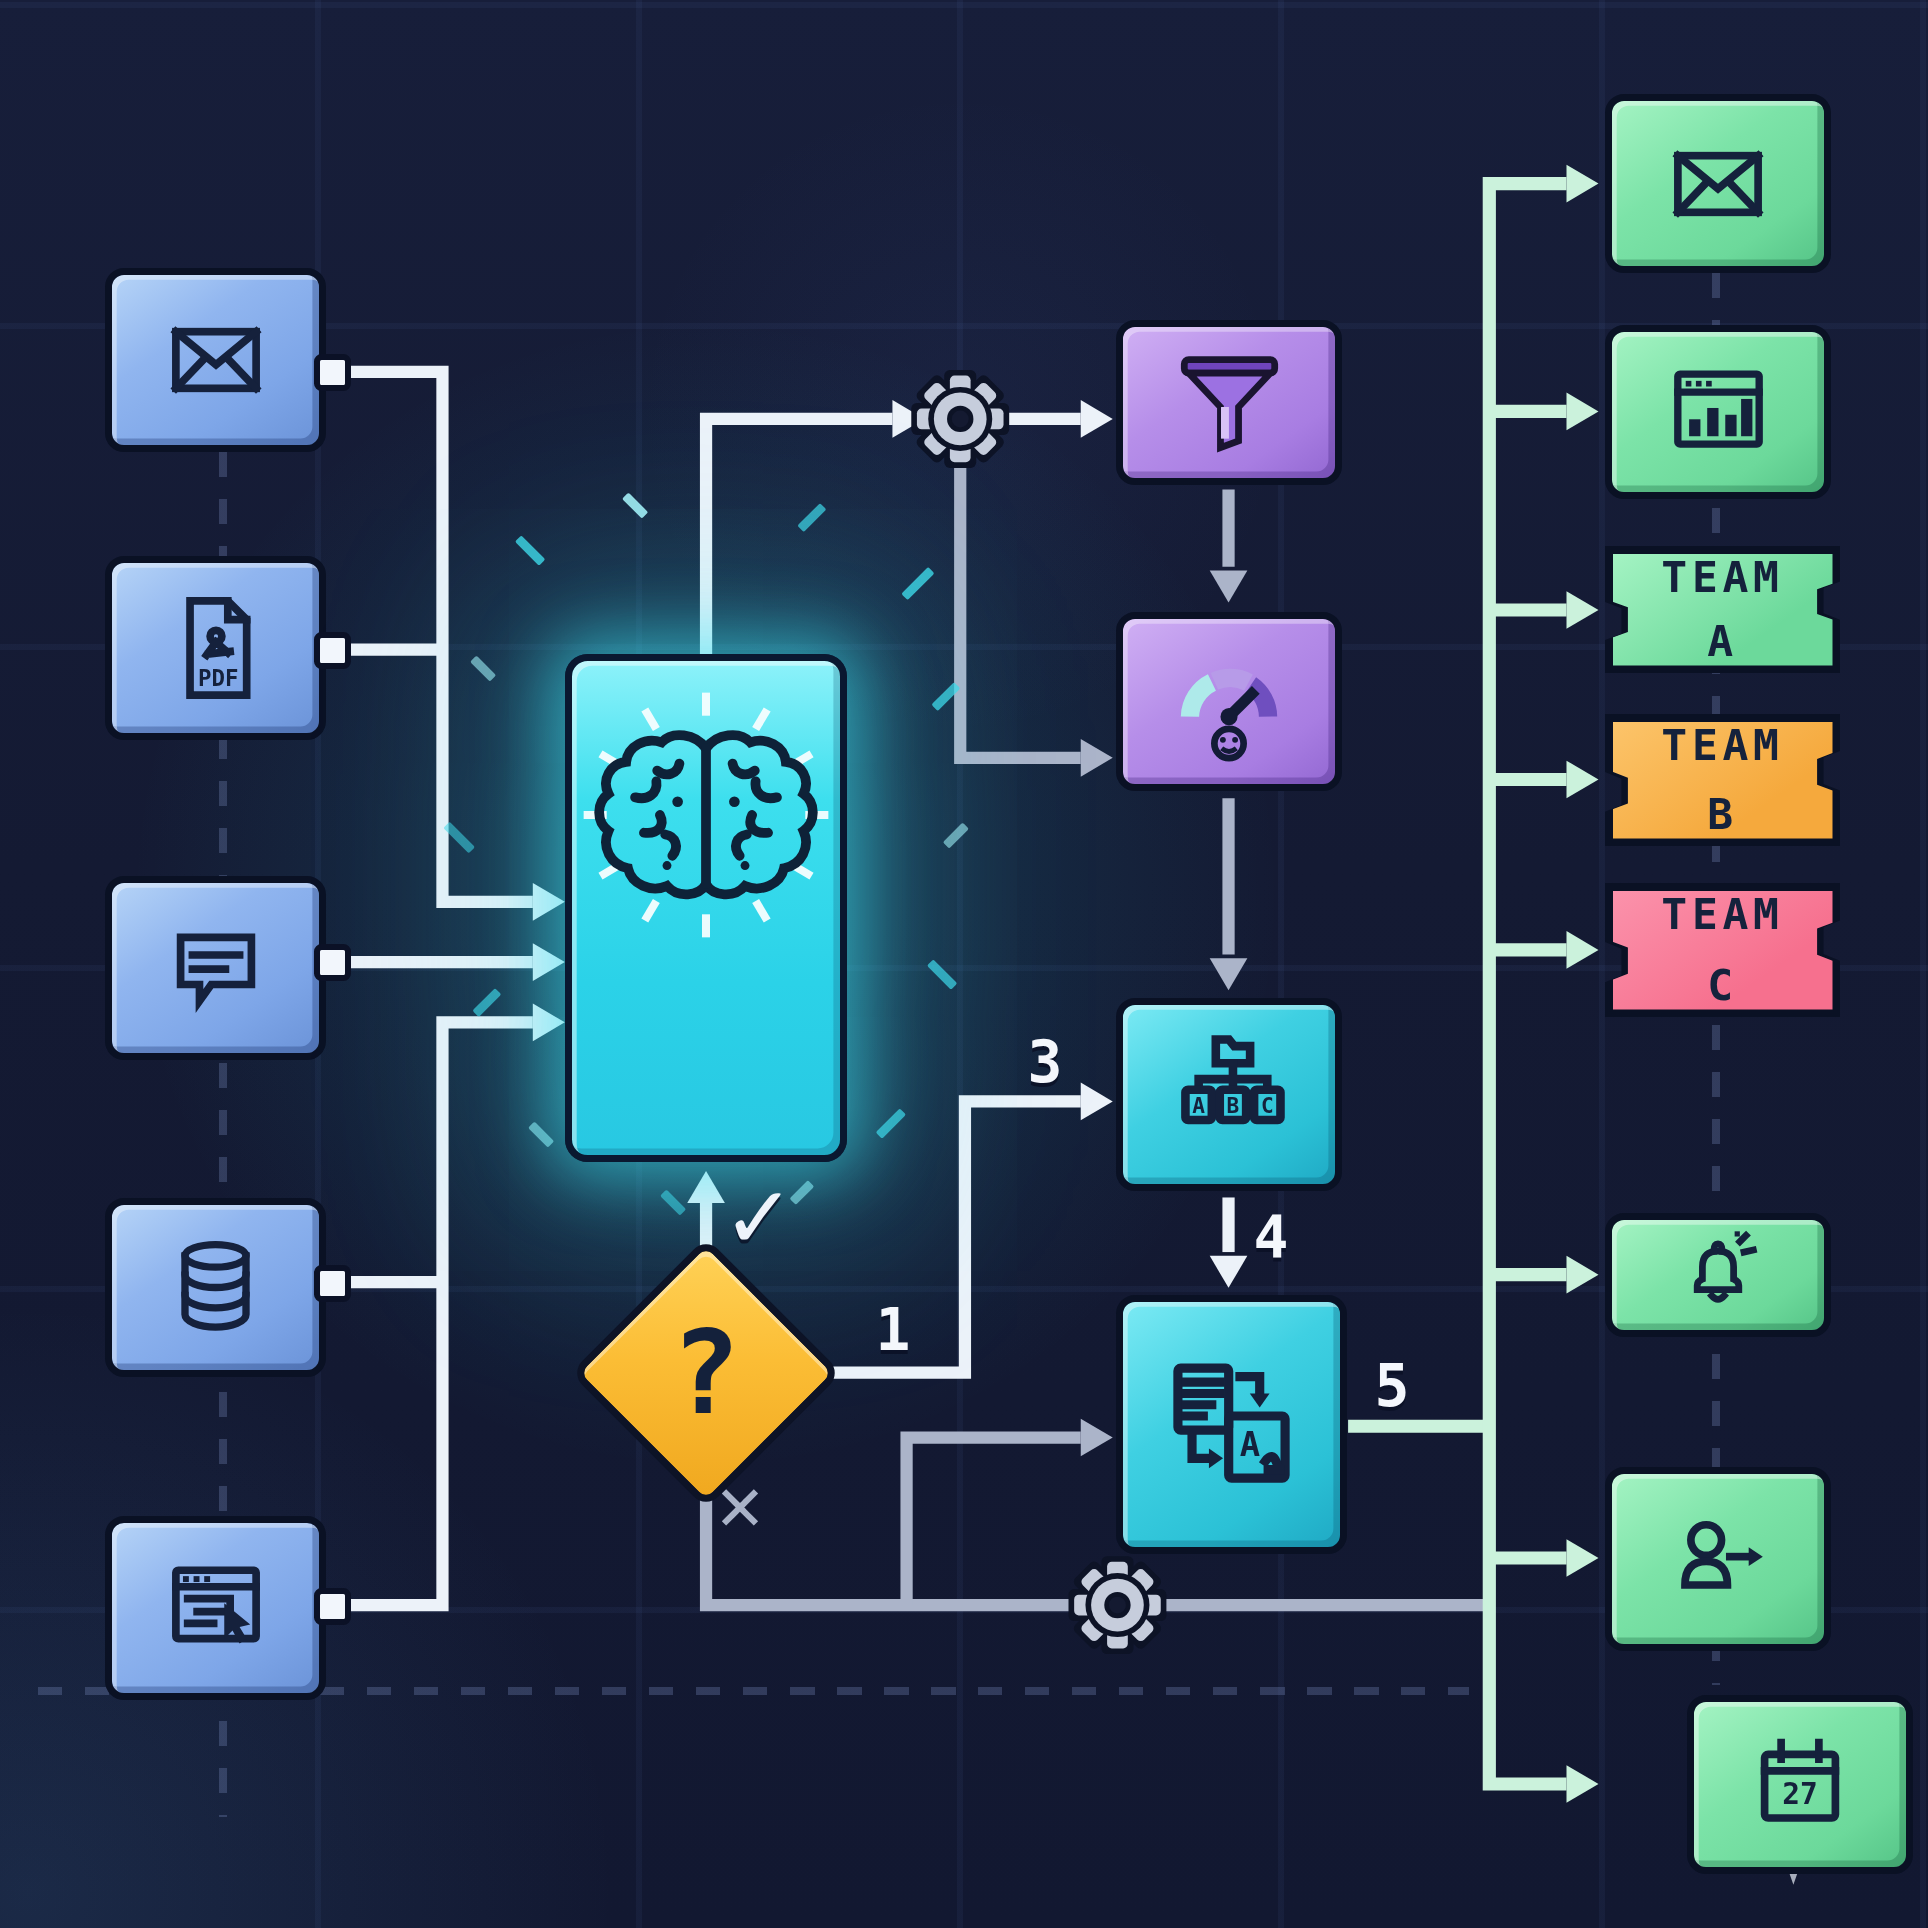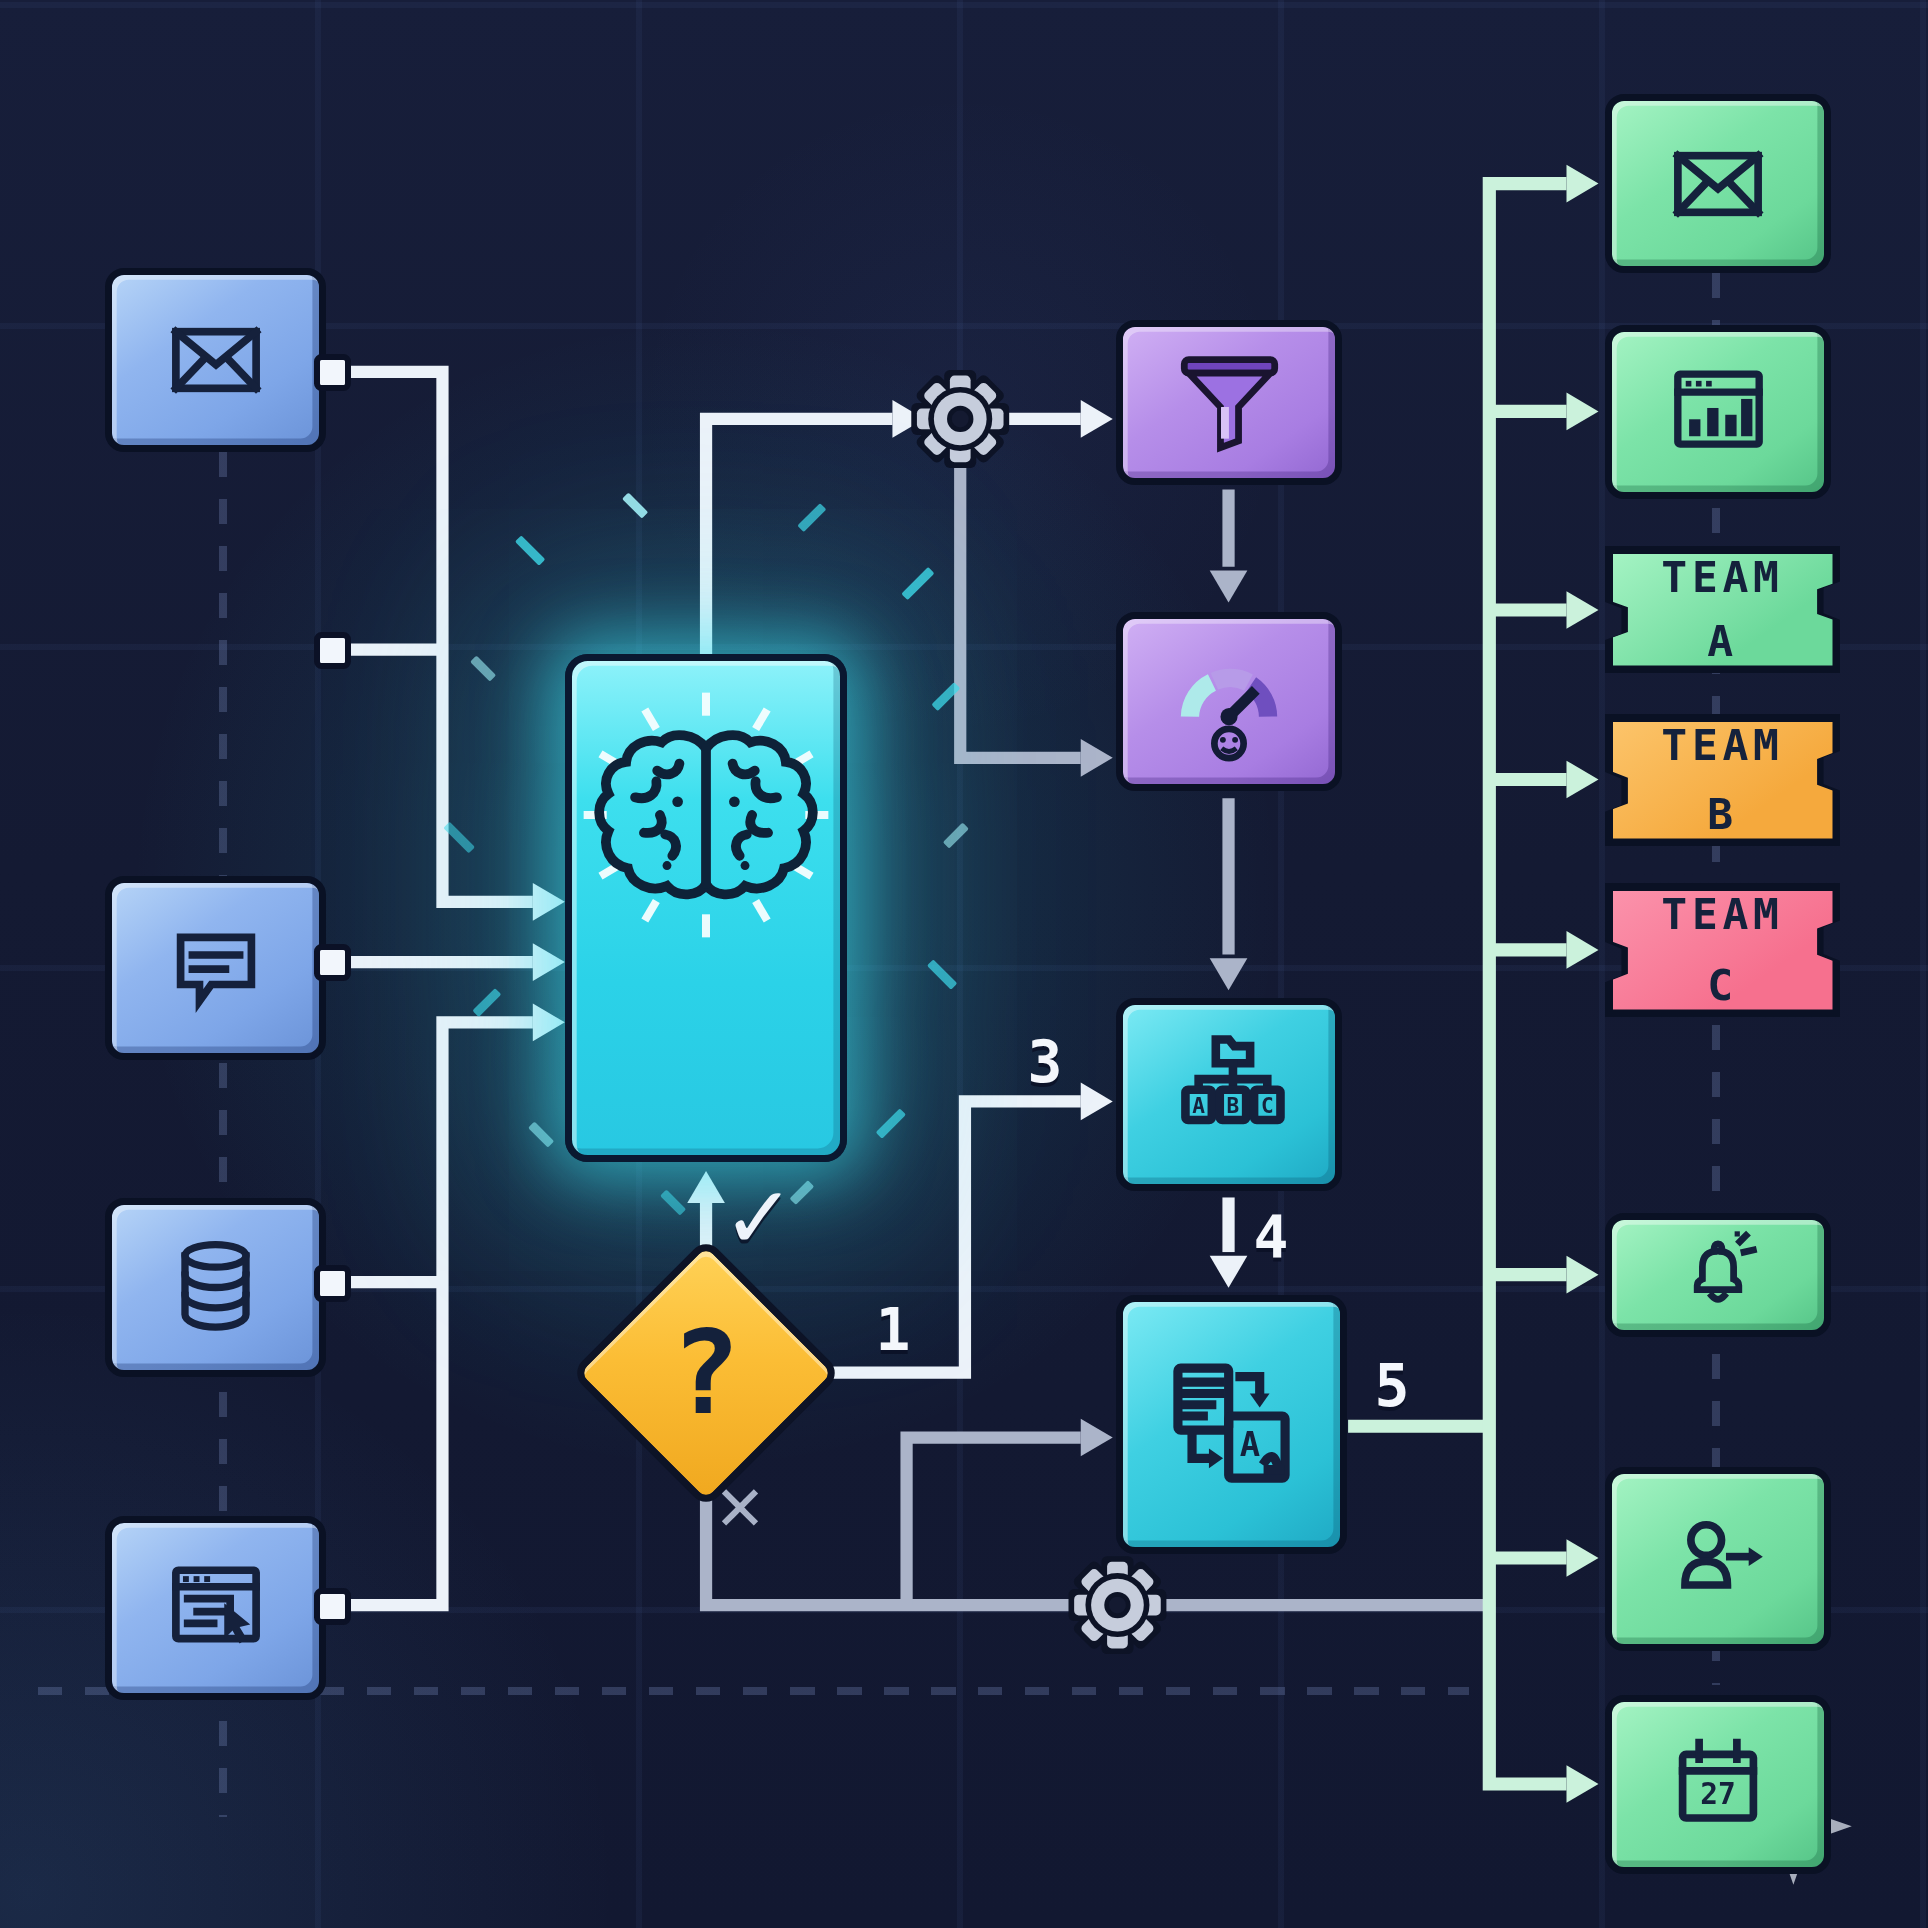--- a/index.html
+++ b/index.html
@@ -200,20 +200,29 @@
 
   <div class="box blue" style="left:105px;top:268px;width:221px;height:184px;">
     <svg width="118" height="118" viewBox="0 0 100 100">
       <rect class="ic" x="16" y="26" width="68" height="48"></rect>
       <path class="ic" d="M16 26 L50 54 L84 26"></path>
       <path class="ic" d="M16 74 L39 50 M84 74 L61 50"></path>
     </svg>
   </div>
   <div class="port" style="left:314px;top:354px;"></div>
 
+  <div class="box blue" style="left:105px;top:556px;width:221px;height:184px;">
+    <svg width="118" height="118" viewBox="0 0 100 100">
+      <path class="ic" d="M28 10 H60 L76 26 V90 H28 Z"></path>
+      <path class="ic" d="M60 10 V26 H76"></path>
+      <circle class="ic" cx="50" cy="40" r="5"></circle>
+      <path class="ic" d="M50 45 L42 56 M50 45 L60 54 M44 55 L62 53" stroke-width="5"></path>
+      <text class="icf" x="52" y="82" font-size="19" font-weight="800" text-anchor="middle">PDF</text>
+    </svg>
+  </div>
   <div class="port" style="left:314px;top:632px;"></div>
 
   <div class="box blue" style="left:105px;top:876px;width:221px;height:184px;">
     <svg width="118" height="118" viewBox="0 0 100 100">
       <path class="ic" d="M20 24 H80 V64 H46 L36 78 V64 H20 Z"></path>
       <path class="ic" d="M30 39 H70 M30 51 H58" stroke-width="7"></path>
     </svg>
   </div>
   <div class="port" style="left:314px;top:944px;"></div>
 
@@ -395,21 +404,21 @@
 
   <div class="box green" style="left:1605px;top:1467px;width:226px;height:184px;">
     <svg width="118" height="118" viewBox="0 0 100 100">
       <circle class="ic" cx="40" cy="34" r="13" stroke-width="5.5"></circle>
       <path class="ic" d="M22 72 Q22 52 40 52 Q58 52 58 72 Z" stroke-width="5.5"></path>
       <path class="ic" d="M60 48 H78" stroke-width="5.5"></path>
       <polygon class="icf" points="76,40 76,56 88,48"></polygon>
     </svg>
   </div>
 
-  <div class="box green" style="left:1605px;top:1695px;width:226px;height:179px;">
+  <div class="box green" style="left:1687px;top:1695px;width:226px;height:179px;">
     <svg width="118" height="118" viewBox="0 0 100 100">
       <rect class="ic" x="20" y="24" width="60" height="54" rx="3" stroke-width="5.5"></rect>
       <path class="ic" d="M20 38 H80" stroke-width="5.5"></path>
       <path class="ic" d="M34 14 V28 M66 14 V28" stroke-width="6"></path>
       <text class="icf" x="50" y="66" font-size="25" font-weight="800" text-anchor="middle">27</text>
     </svg>
   </div>
 
 </div>
 

